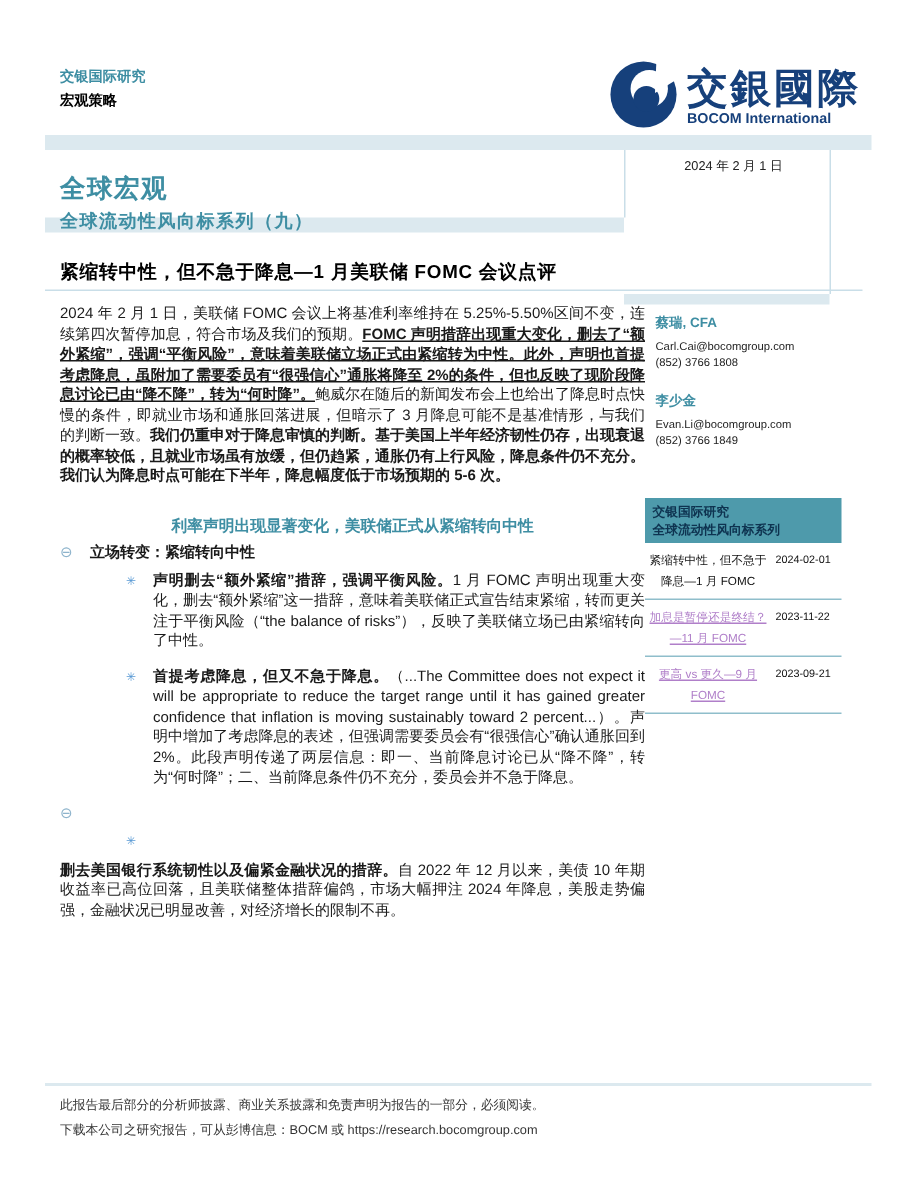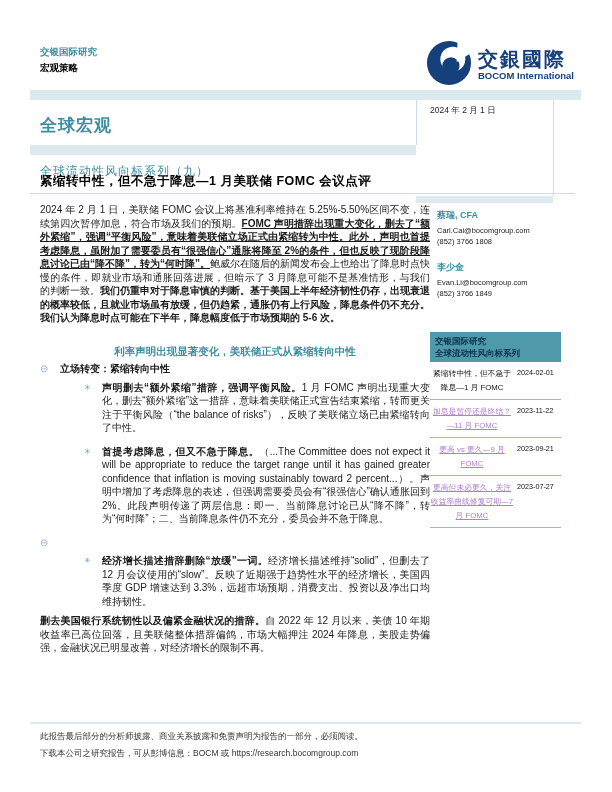--- a/index.html
+++ b/index.html
@@ -11,32 +11,32 @@
   html,body{background:#fff;}
   body{font-family:"Liberation Sans",sans-serif;color:var(--ink);}
   .page{position:relative;width:612px;height:792px;background:#fff;overflow:hidden;margin:4px auto;border-radius:16px;}
 
   
   .hdr-left{position:absolute;left:40px;top:42px;line-height:12px;}
   .hdr-org{color:var(--teal);font-weight:bold;font-size:9.5px;}
   .hdr-dept{color:#000;font-weight:bold;font-size:9.5px;margin-top:4px;}
   .logo{position:absolute;right:38px;top:36px;display:flex;align-items:center;gap:6px;}
   .logo-text{display:flex;flex-direction:column;line-height:1;}
-  .logo-cn{color:var(--navy);font-weight:bold;font-size:20px;letter-spacing:2px;}
+  .logo-cn{color:var(--navy);font-weight:bold;font-size:27px;letter-spacing:2px;}
   .logo-en{color:var(--navy);font-weight:bold;font-size:9.5px;margin-top:2px;}
 
   .band1{position:absolute;left:30px;top:86px;width:551px;height:10px;background:var(--band);}
   .sec-title{position:absolute;left:40px;top:110px;font-size:17px;font-weight:bold;color:var(--teal);letter-spacing:1px;}
   .band2{position:absolute;left:30px;top:141px;width:386px;height:10px;background:var(--band);}
-  .date{position:absolute;left:430px;top:101px;width:118px;text-align:left;font-size:8.5px;color:#222;}
+  .date{position:absolute;left:430px;top:101px;width:118px;text-align:center;font-size:8.5px;color:#222;}
   .vline1{position:absolute;left:416px;top:96px;width:1px;height:45px;background:var(--rule);}
   .vline2{position:absolute;left:553px;top:96px;width:1px;height:96px;background:var(--rule);}
   .band3{position:absolute;left:416px;top:192px;width:137px;height:7px;background:var(--band);}
 
-  .series-title{position:absolute;left:40px;top:159px;font-size:12px;font-weight:normal;color:var(--teal);letter-spacing:1px;}
+  .series-title{position:absolute;left:40px;top:135px;font-size:12px;font-weight:bold;color:var(--teal);letter-spacing:1px;}
   .main-title{position:absolute;left:40px;top:169px;font-size:12.5px;font-weight:bold;color:#000;letter-spacing:.5px;}
   .title-rule{position:absolute;left:30px;top:189px;width:545px;height:1px;background:var(--rule);}
 
   
   .main-col{position:absolute;left:40px;top:199px;width:390px;font-size:10px;line-height:13.5px;text-align:justify;}
   .bu{font-weight:bold;text-decoration:underline;}
   .b{font-weight:bold;}
   .h1{color:var(--teal);font-weight:bold;font-size:10.5px;margin-top:20px;text-align:center;}
   .li1{display:flex;gap:9px;margin-top:4px;}
   .li1 .ico{color:var(--bullet);font-size:10px;line-height:13.5px;flex:0 0 11px;}
@@ -124,21 +124,20 @@
       <span class="ico">✳</span>
       <span class="txt"><span class="b">首提考虑降息，但又不急于降息。</span><span>（...The Committee does not expect it will be appropriate to reduce the target range until it has gained greater confidence that inflation is moving sustainably toward 2 percent...）。声明中增加了考虑降息的表述，但强调需要委员会有“很强信心”确认通胀回到 2%。此段声明传递了两层信息：即一、当前降息讨论已从“降不降”，转为“何时降”；二、当前降息条件仍不充分，委员会并不急于降息。</span></span>
     </div>
 
     <div class="li1" style="margin-top:10px;">
       <span class="ico">⊖</span>
     </div>
 
     <div class="li2">
       <span class="ico">✳</span>
-      <span class="txt"><span class="b">经济增长描述措辞删除“放缓”一词。</span><span>经济增长描述维持“solid”，但删去了 12 月会议使用的“slow”。反映了近期强于趋势性水平的经济增长，美国四季度 GDP 增速达到 3.3%，远超市场预期，消费支出、投资以及净出口均维持韧性。</span></span>
     </div>
 
     <div class="p2">
       <span class="b">删去美国银行系统韧性以及偏紧金融状况的措辞。</span><span>自 2022 年 12 月以来，美债 10 年期收益率已高位回落，且美联储整体措辞偏鸽，市场大幅押注 2024 年降息，美股走势偏强，金融状况已明显改善，对经济增长的限制不再。</span>
     </div>
   </div>
 
   <div class="analysts">
     <div class="an">
       <div class="an-name">蔡瑞, CFA</div>
@@ -162,24 +161,20 @@
       <span class="rel-date">2024-02-01</span>
     </div>
     <div class="rel-item link">
       <span class="rel-title">加息是暂停还是终结？—11 月 FOMC</span>
       <span class="rel-date">2023-11-22</span>
     </div>
     <div class="rel-item link">
       <span class="rel-title">更高 vs 更久—9 月 FOMC</span>
       <span class="rel-date">2023-09-21</span>
     </div>
-    <div class="rel-item link">
-      <span class="rel-title">更高但未必更久，关注收益率曲线修复可期—7 月 FOMC</span>
-      <span class="rel-date">2023-07-27</span>
-    </div>
   </div>
 
   <div class="f-rule"></div>
   <div class="f1">此报告最后部分的分析师披露、商业关系披露和免责声明为报告的一部分，必须阅读。</div>
   <div class="f2">
     <span>下载本公司之研究报告，可从彭博信息：BOCM 或 </span><span class="url">https://research.bocomgroup.com</span>
   </div>
 
 </div>
 

